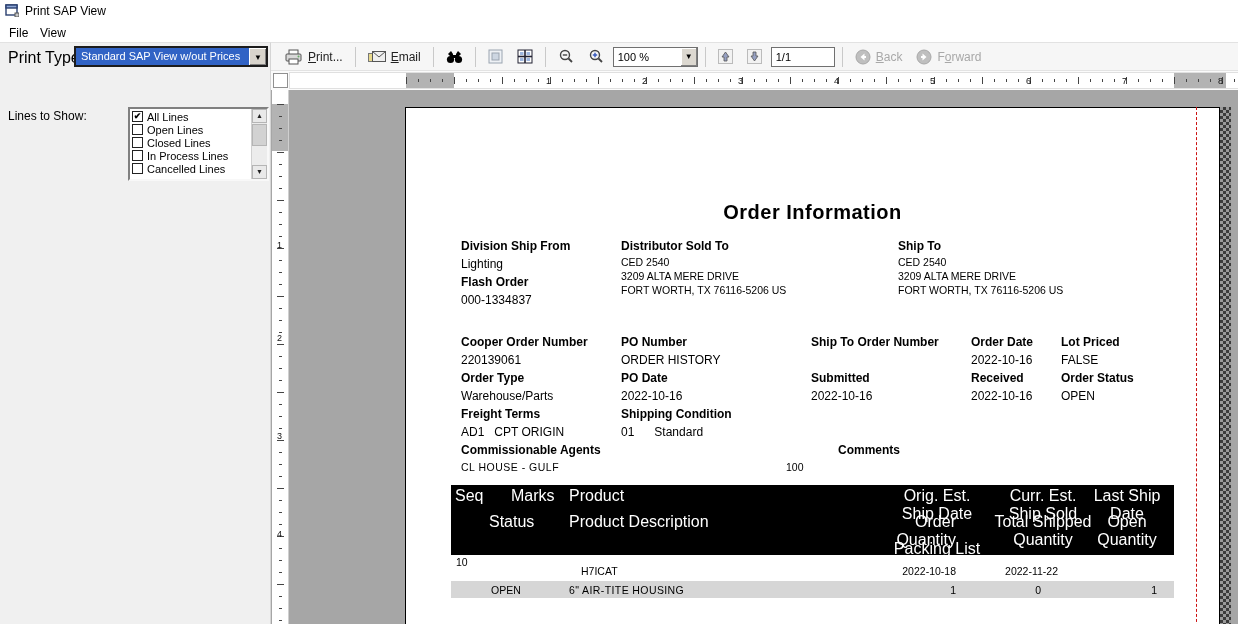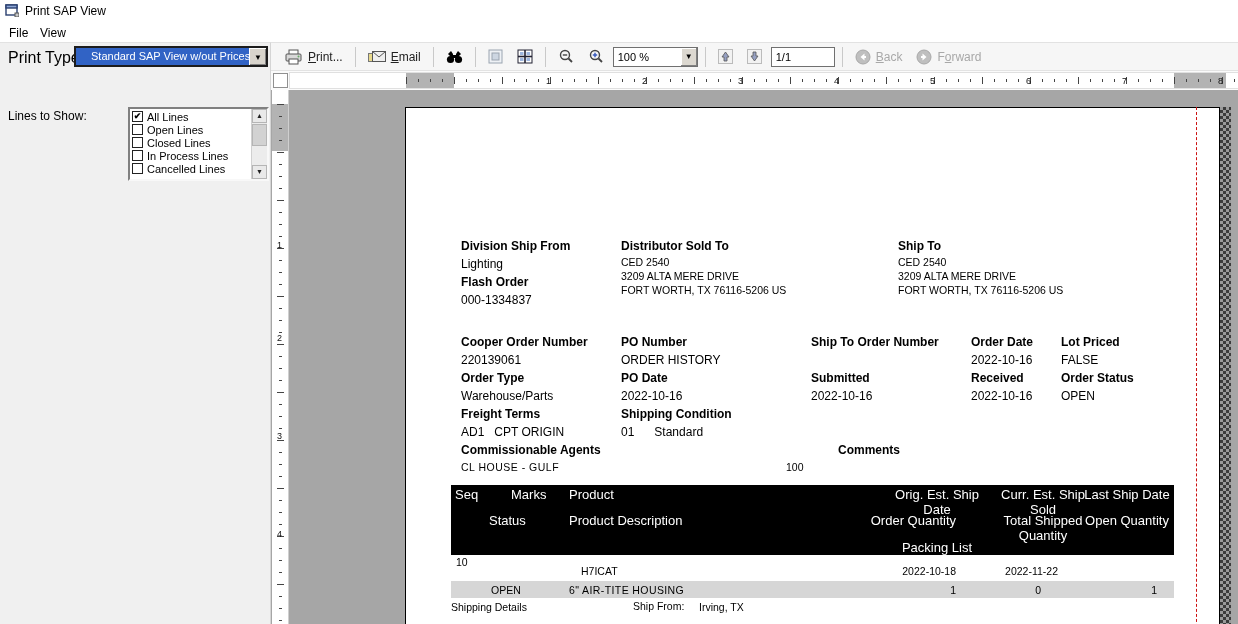--- a/index.html
+++ b/index.html
@@ -12,21 +12,21 @@
   .titlebar .appicon { position:absolute; left:5px; top:4px; width:14px; height:13px; }
   .titlebar .apptitle { position:absolute; left:25px; top:4px; font-size:12px; color:#000; }
   .menubar { position:absolute; left:0; top:22px; width:100%; height:20px; background:#fff; }
   .menuitem { position:absolute; top:3px; font-size:12px; color:#000; padding:1px 4px; cursor:default; }
   .menu-file { left:5px; } .menu-view { left:36px; }
 
   
   .left-panel { position:absolute; left:0; top:42px; width:272px; height:582px; background:#f0f0f0; border-top:1px solid #e2e2e2; }
   .pt-label { position:absolute; left:8px; top:6px; font-size:16px; color:#000; }
   .combo { position:absolute; left:74px; top:3px; width:194px; height:21px; background:#fff; border:2px solid #1c1c1c; display:flex; }
-  .combo-sel { flex:1; background:#3163c5; color:#fff; font-size:11px; line-height:17px; padding-left:15px; overflow:hidden; white-space:nowrap; }
+  .combo-sel { flex:1; background:#3163c5; color:#fff; font-size:11px; line-height:17px; padding-left:5px; overflow:hidden; white-space:nowrap; }
   .combo-btn { width:17px; background:#d8d4cc; border-left:1px solid #fff; border-top:1px solid #fff; box-shadow:inset -1px -1px 0 #808080; display:flex; align-items:center; justify-content:center; font-size:8px; color:#000; }
   .lines-label { position:absolute; left:8px; top:66px; font-size:12px; color:#000; }
   .listbox { position:absolute; left:128px; top:64px; width:141px; height:74px; background:#fff; border-top:2px solid #808080; border-left:2px solid #808080; border-right:2px solid #f8f8f8; border-bottom:2px solid #f8f8f8; display:flex; }
   .lb-items { flex:1; padding-top:1px; }
   .lb-item { display:flex; align-items:center; height:13px; padding-left:2px; font-size:11px; color:#000; white-space:nowrap; }
   .cbx { width:11px; height:11px; background:#fff; border:1px solid #222; margin-right:4px; font-size:9px; line-height:9px; font-weight:bold; text-align:center; color:#000; flex:0 0 11px; }
   .lb-scroll { width:16px; background:#ececec; position:relative; border-left:1px solid #d0d0d0; }
   .sb-btn { position:absolute; left:0; width:15px; height:14px; background:#e9e9e9; border:1px solid #b5b5b5; font-size:7px; text-align:center; line-height:12px; color:#222; }
   .sb-up { top:0; } .sb-dn { bottom:0; }
   .sb-thumb { position:absolute; left:0; top:15px; width:15px; height:22px; background:#d2d2d2; border:1px solid #b5b5b5; }
@@ -87,21 +87,21 @@
 
   .doc { position:absolute; inset:0; color:#000; }
   .doc .abs { position:absolute; white-space:pre; }
   .doc-title { position:absolute; left:0; right:0; top:93px; text-align:center; font-size:20px; font-weight:bold; letter-spacing:0.5px; }
   .lbl { font-weight:bold; font-size:12px; }
   .val { font-size:12px; }
   .sm  { font-size:10.5px; }
 
   
   .otable { position:absolute; left:45px; top:377px; width:723px; }
-  .ot-head { position:relative; width:100%; height:70px; background:#000; color:#fff; font-size:13px; }
+  .ot-head { position:relative; width:100%; height:70px; background:#000; color:#fff; font-size:16px; }
   .ot-head .abs { position:absolute; white-space:normal; }
   .ctr { text-align:center; } .rgt { text-align:right; }
   .ot-rowA { position:relative; width:100%; height:26px; background:#fff; font-size:10.5px; }
   .ot-rowB { position:relative; width:100%; height:17px; background:#d6d6d6; font-size:10.5px; }
   .ot-rowC { position:relative; width:100%; height:18px; background:#fff; font-size:10.5px; }
   .ot-rowA .abs, .ot-rowB .abs, .ot-rowC .abs { position:absolute; white-space:pre; }
 </style>
 </head>
 <body>
 
@@ -286,20 +286,21 @@
         <span class="vrnum" style="top:150px">1</span>
         <span class="vrnum" style="top:243px">2</span>
         <span class="vrnum" style="top:341px">3</span>
         <span class="vrnum" style="top:439px">4</span>
       </div>
 
       <div class="page-shadow"></div>
 
       <div class="page">
         <div class="doc">
+          <div class="doc-title">Order Information</div>
 
           <span class="abs lbl" style="left:55px; top:131px">Division Ship From</span>
           <span class="abs val" style="left:55px; top:149px">Lighting</span>
           <span class="abs lbl" style="left:55px; top:167px">Flash Order</span>
           <span class="abs val" style="left:55px; top:185px">000-1334837</span>
 
           <span class="abs lbl" style="left:215px; top:131px">Distributor Sold To</span>
           <span class="abs sm" style="left:215px; top:148px">CED 2540</span>
           <span class="abs sm" style="left:215px; top:162px">3209 ALTA MERE DRIVE</span>
           <span class="abs sm" style="left:215px; top:176px">FORT WORTH, TX 76116-5206 US</span>
@@ -361,25 +362,20 @@
               <span class="abs rgt" style="left:405px; top:10px; width:100px">2022-10-18</span>
               <span class="abs rgt" style="left:507px; top:10px; width:100px">2022-11-22</span>
             </div>
             <div class="ot-rowB">
               <span class="abs" style="left:40px; top:3px">OPEN</span>
               <span class="abs" style="left:118px; top:3px; letter-spacing:0.4px">6" AIR-TITE HOUSING</span>
               <span class="abs rgt" style="left:405px; top:3px; width:100px">1</span>
               <span class="abs rgt" style="left:490px; top:3px; width:100px">0</span>
               <span class="abs rgt" style="left:606px; top:3px; width:100px">1</span>
             </div>
-            <div class="ot-rowC">
-              <span class="abs" style="left:0px; top:3px">Shipping Details</span>
-              <span class="abs" style="left:182px; top:2px">Ship From:</span>
-              <span class="abs" style="left:248px; top:3px">Irving, TX</span>
-            </div>
           </div>
         </div>
       </div>
 
       <div class="red-line"></div>
     </div>
   </div>
 </div>
 
 </body></html>

